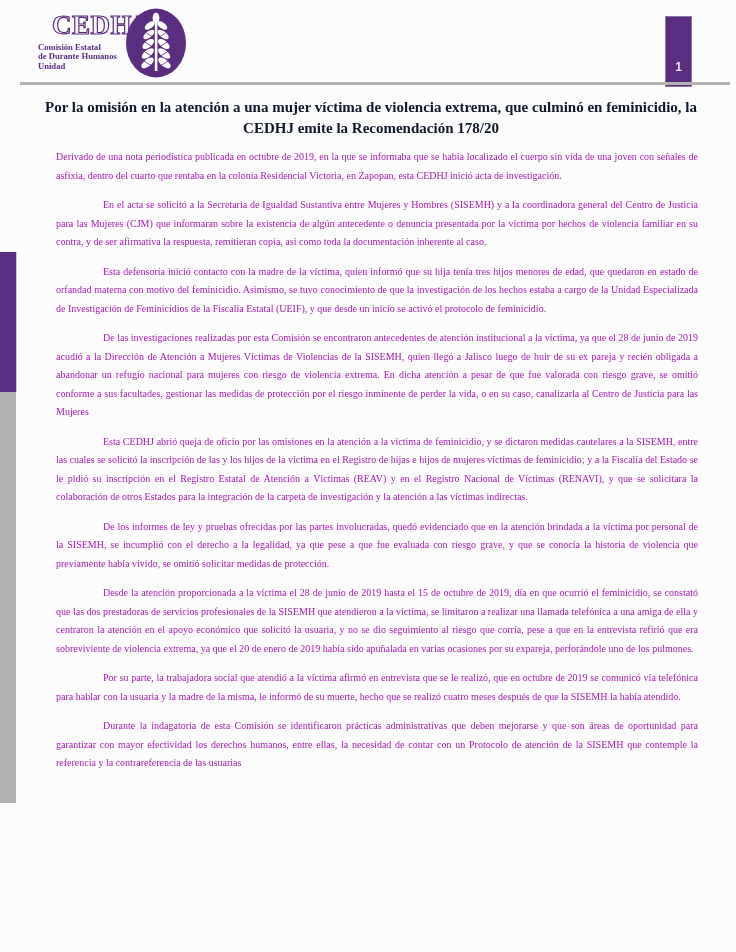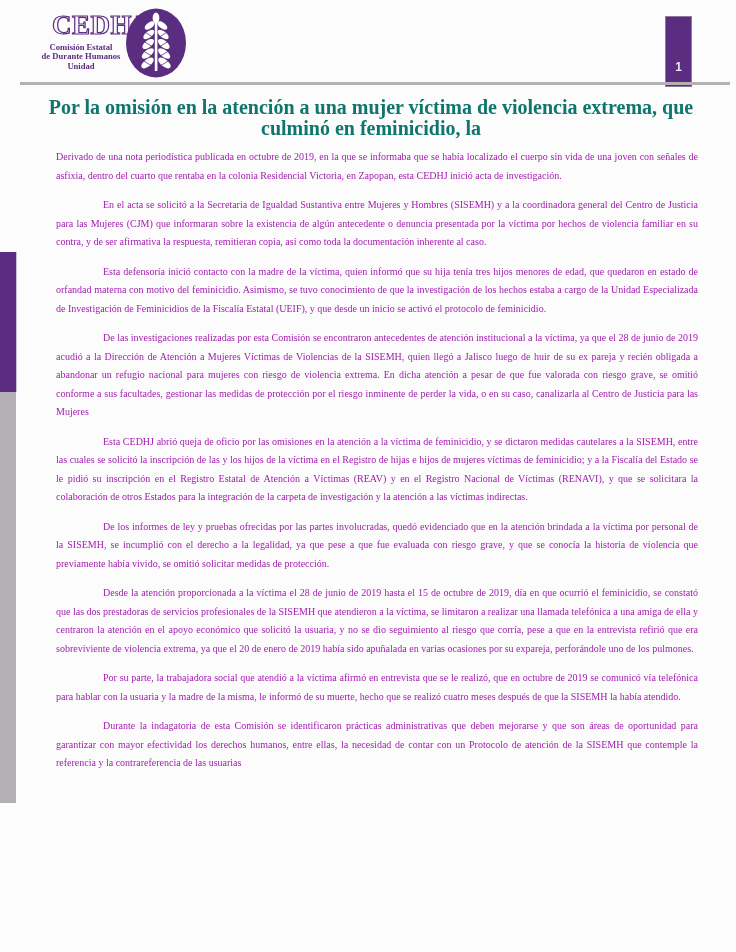--- a/index.html
+++ b/index.html
@@ -22,42 +22,42 @@
   .logo-acronym{
     position:absolute;left:14px;top:6px;
     font-size:27px;font-weight:700;letter-spacing:.5px;
     color:#5b2d80;
     -webkit-text-fill-color:#faf8fc;
     -webkit-text-stroke:1.2px #5b2d80;
     line-height:1;
   }
   .logo-org{
     position:absolute;left:0;top:37px;width:86px;
-    text-align:center;color:#5b2d80;
+    text-align:left;color:#5b2d80;
     font-size:8.6px;line-height:9.4px;font-weight:600;
   }
   .logo-emblem{position:absolute;left:87px;top:1px;}
 
   .page-num-box{
     position:absolute;left:665px;top:16px;width:27px;height:71px;
     background:#5b2d80;border:1px solid #8a7a9e;box-sizing:border-box;
     display:flex;align-items:flex-end;justify-content:center;
   }
   .page-num-box span{
     color:#e9e6ee;font-family:"Liberation Sans",sans-serif;
     font-size:12px;font-weight:700;padding-bottom:12px;
   }
 
   .divider{position:absolute;left:20px;top:82px;width:710px;height:3px;background:#b3b1b3;}
 
   
   .doc-main{position:absolute;left:44px;top:97px;width:654px;color:#1b1b1b;}
   .doc-title{
-    text-align:center;font-weight:700;font-size:20px;line-height:21px;
-    margin:0 0 9px 0;color:#0f766e;
+    text-align:center;font-weight:700;font-size:15px;line-height:21px;
+    margin:0 0 9px 0;color:#0f172a;
   }
   .doc-body p{
     margin:0 0 11px 12px;
     font-size:10px;line-height:18.5px;
     text-align:justify;text-indent:47px;
     color:#a21caf;
   }
   .doc-body p.first{text-indent:0;}
 </style>
 </head>
@@ -108,20 +108,21 @@
 
   <div class="page-num-box">
     <span>1</span>
   </div>
 
   <div class="divider"></div>
 
   <div class="doc-main">
     <h1 class="doc-title">
       <span>Por la omisión en la atención a una mujer víctima de violencia extrema, que culminó en feminicidio, la</span><br>
+      <span>CEDHJ emite la Recomendación 178/20</span>
     </h1>
     <div class="doc-body">
       <p class="first">Derivado de una nota periodística publicada en octubre de 2019, en la que se informaba que se había localizado el cuerpo sin vida de una joven con señales de asfixia, dentro del cuarto que rentaba en la colonia Residencial Victoria, en Zapopan, esta CEDHJ inició acta de investigación.</p>
       <p>En el acta se solicitó a la Secretaria de Igualdad Sustantiva entre Mujeres y Hombres (SISEMH) y a la coordinadora general del Centro de Justicia para las Mujeres (CJM) que informaran sobre la existencia de algún antecedente o denuncia presentada por la víctima por hechos de violencia familiar en su contra, y de ser afirmativa la respuesta, remitieran copia, así como toda la documentación inherente al caso.</p>
       <p>Esta defensoría inició contacto con la madre de la víctima, quien informó que su hija tenía tres hijos menores de edad, que quedaron en estado de orfandad materna con motivo del feminicidio. Asimismo, se tuvo conocimiento de que la investigación de los hechos estaba a cargo de la Unidad Especializada de Investigación de Feminicidios de la Fiscalía Estatal (UEIF), y que desde un inicio se activó el protocolo de feminicidio.</p>
       <p>De las investigaciones realizadas por esta Comisión se encontraron antecedentes de atención institucional a la víctima, ya que el 28 de junio de 2019 acudió a la Dirección de Atención a Mujeres Víctimas de Violencias de la SISEMH, quien llegó a Jalisco luego de huir de su ex pareja y recién obligada a abandonar un refugio nacional para mujeres con riesgo de violencia extrema. En dicha atención a pesar de que fue valorada con riesgo grave, se omitió conforme a sus facultades, gestionar las medidas de protección por el riesgo inminente de perder la vida, o en su caso, canalizarla al Centro de Justicia para las Mujeres</p>
       <p>Esta CEDHJ abrió queja de oficio por las omisiones en la atención a la víctima de feminicidio, y se dictaron medidas cautelares a la SISEMH, entre las cuales se solicitó la inscripción de las y los hijos de la víctima en el Registro de hijas e hijos de mujeres víctimas de feminicidio; y a la Fiscalía del Estado se le pidió su inscripción en el Registro Estatal de Atención a Víctimas (REAV) y en el Registro Nacional de Víctimas (RENAVI), y que se solicitara la colaboración de otros Estados para la integración de la carpeta de investigación y la atención a las víctimas indirectas.</p>
       <p>De los informes de ley y pruebas ofrecidas por las partes involucradas, quedó evidenciado que en la atención brindada a la víctima por personal de la SISEMH, se incumplió con el derecho a la legalidad, ya que pese a que fue evaluada con riesgo grave, y que se conocía la historia de violencia que previamente había vivido, se omitió solicitar medidas de protección.</p>
       <p>Desde la atención proporcionada a la víctima el 28 de junio de 2019 hasta el 15 de octubre de 2019, día en que ocurrió el feminicidio, se constató que las dos prestadoras de servicios profesionales de la SISEMH que atendieron a la víctima, se limitaron a realizar una llamada telefónica a una amiga de ella y centraron la atención en el apoyo económico que solicitó la usuaria, y no se dio seguimiento al riesgo que corría, pese a que en la entrevista refirió que era sobreviviente de violencia extrema, ya que el 20 de enero de 2019 había sido apuñalada en varias ocasiones por su expareja, perforándole uno de los pulmones.</p>
       <p>Por su parte, la trabajadora social que atendió a la víctima afirmó en entrevista que se le realizó, que en octubre de 2019 se comunicó vía telefónica para hablar con la usuaria y la madre de la misma, le informó de su muerte, hecho que se realizó cuatro meses después de que la SISEMH la había atendido.</p>

